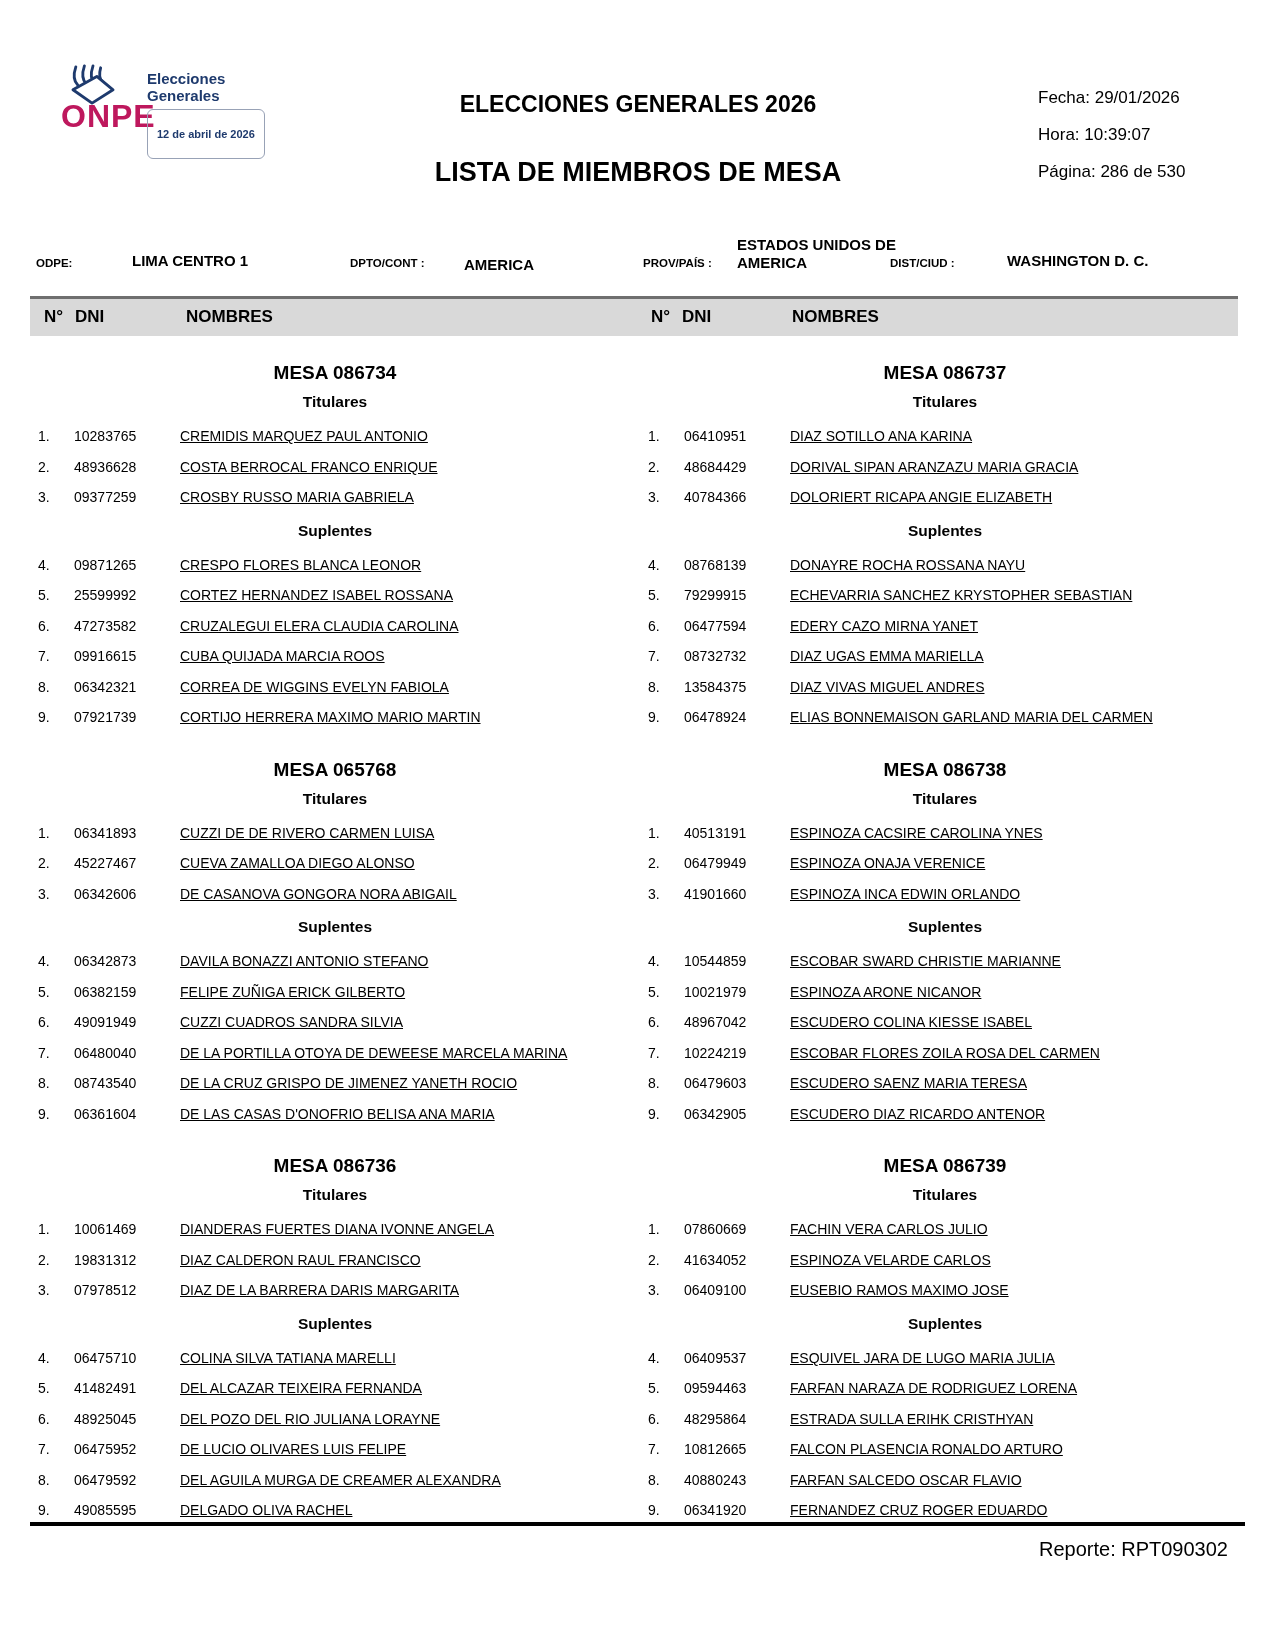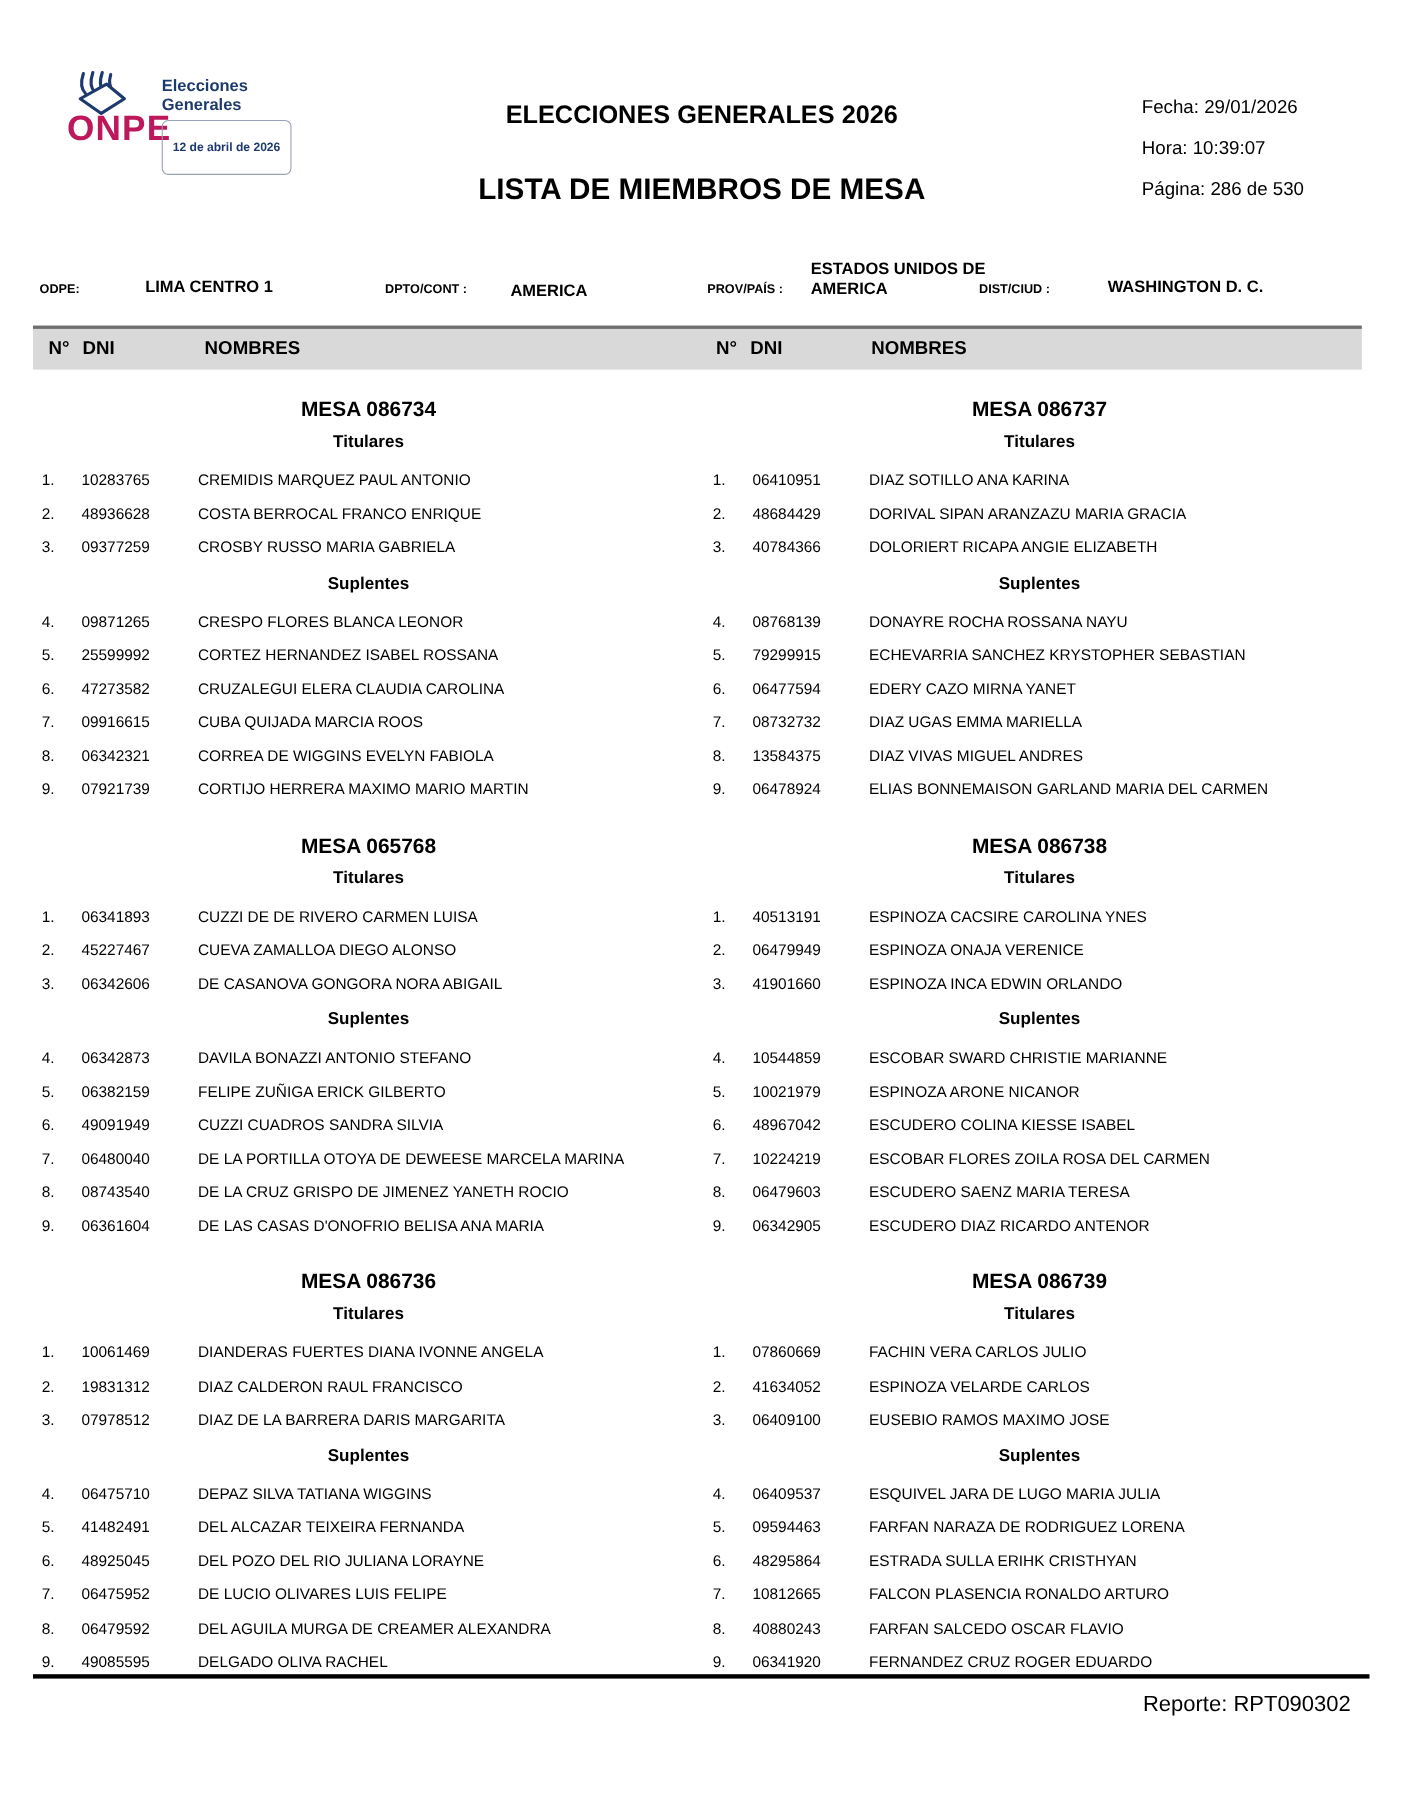--- a/index.html
+++ b/index.html
@@ -37,21 +37,21 @@
   .content{position:absolute;left:30px;top:336px;width:1220px;display:flex;}
   .col{width:610px;}
   .mesa{padding-top:26px;}
   .mesa:first-child{padding-top:26px;}
   .mesa-title{text-align:center;font-size:19px;font-weight:bold;line-height:22px;}
   .section-label{text-align:center;font-size:15.5px;font-weight:bold;
                  margin-top:8px;margin-bottom:9px;line-height:20px;}
   .row{height:30.5px;display:flex;align-items:center;font-size:14px;}
   .row .num{width:44px;padding-left:8px;box-sizing:border-box;flex:none;}
   .row .dni{width:106px;flex:none;}
-  .row .name{flex:1;white-space:nowrap;}
+  .row .name{flex:1;white-space:nowrap;text-decoration:underline;}
 
   
   .footer-line{position:absolute;left:30px;top:1522px;width:1215px;height:4px;background:#000;}
   .footer-report{position:absolute;left:738px;top:1538px;width:490px;text-align:right;
                  font-size:20px;}
 </style>
 </head>
 <body>
 
 <div class="page">
@@ -218,21 +218,21 @@
           </div>
           <div class="row">
             <span class="num">3.</span>
             <span class="dni">07978512</span>
             <span class="name">DIAZ DE LA BARRERA DARIS MARGARITA</span>
           </div>
           <div class="section-label">Suplentes</div>
           <div class="row">
             <span class="num">4.</span>
             <span class="dni">06475710</span>
-            <span class="name">DEPAZ SILVA TATIANA WIGGINS</span>
+            <span class="name">COLINA SILVA TATIANA MARELLI</span>
           </div>
           <div class="row">
             <span class="num">5.</span>
             <span class="dni">41482491</span>
             <span class="name">DEL ALCAZAR TEIXEIRA FERNANDA</span>
           </div>
           <div class="row">
             <span class="num">6.</span>
             <span class="dni">48925045</span>
             <span class="name">DEL POZO DEL RIO JULIANA LORAYNE</span>

